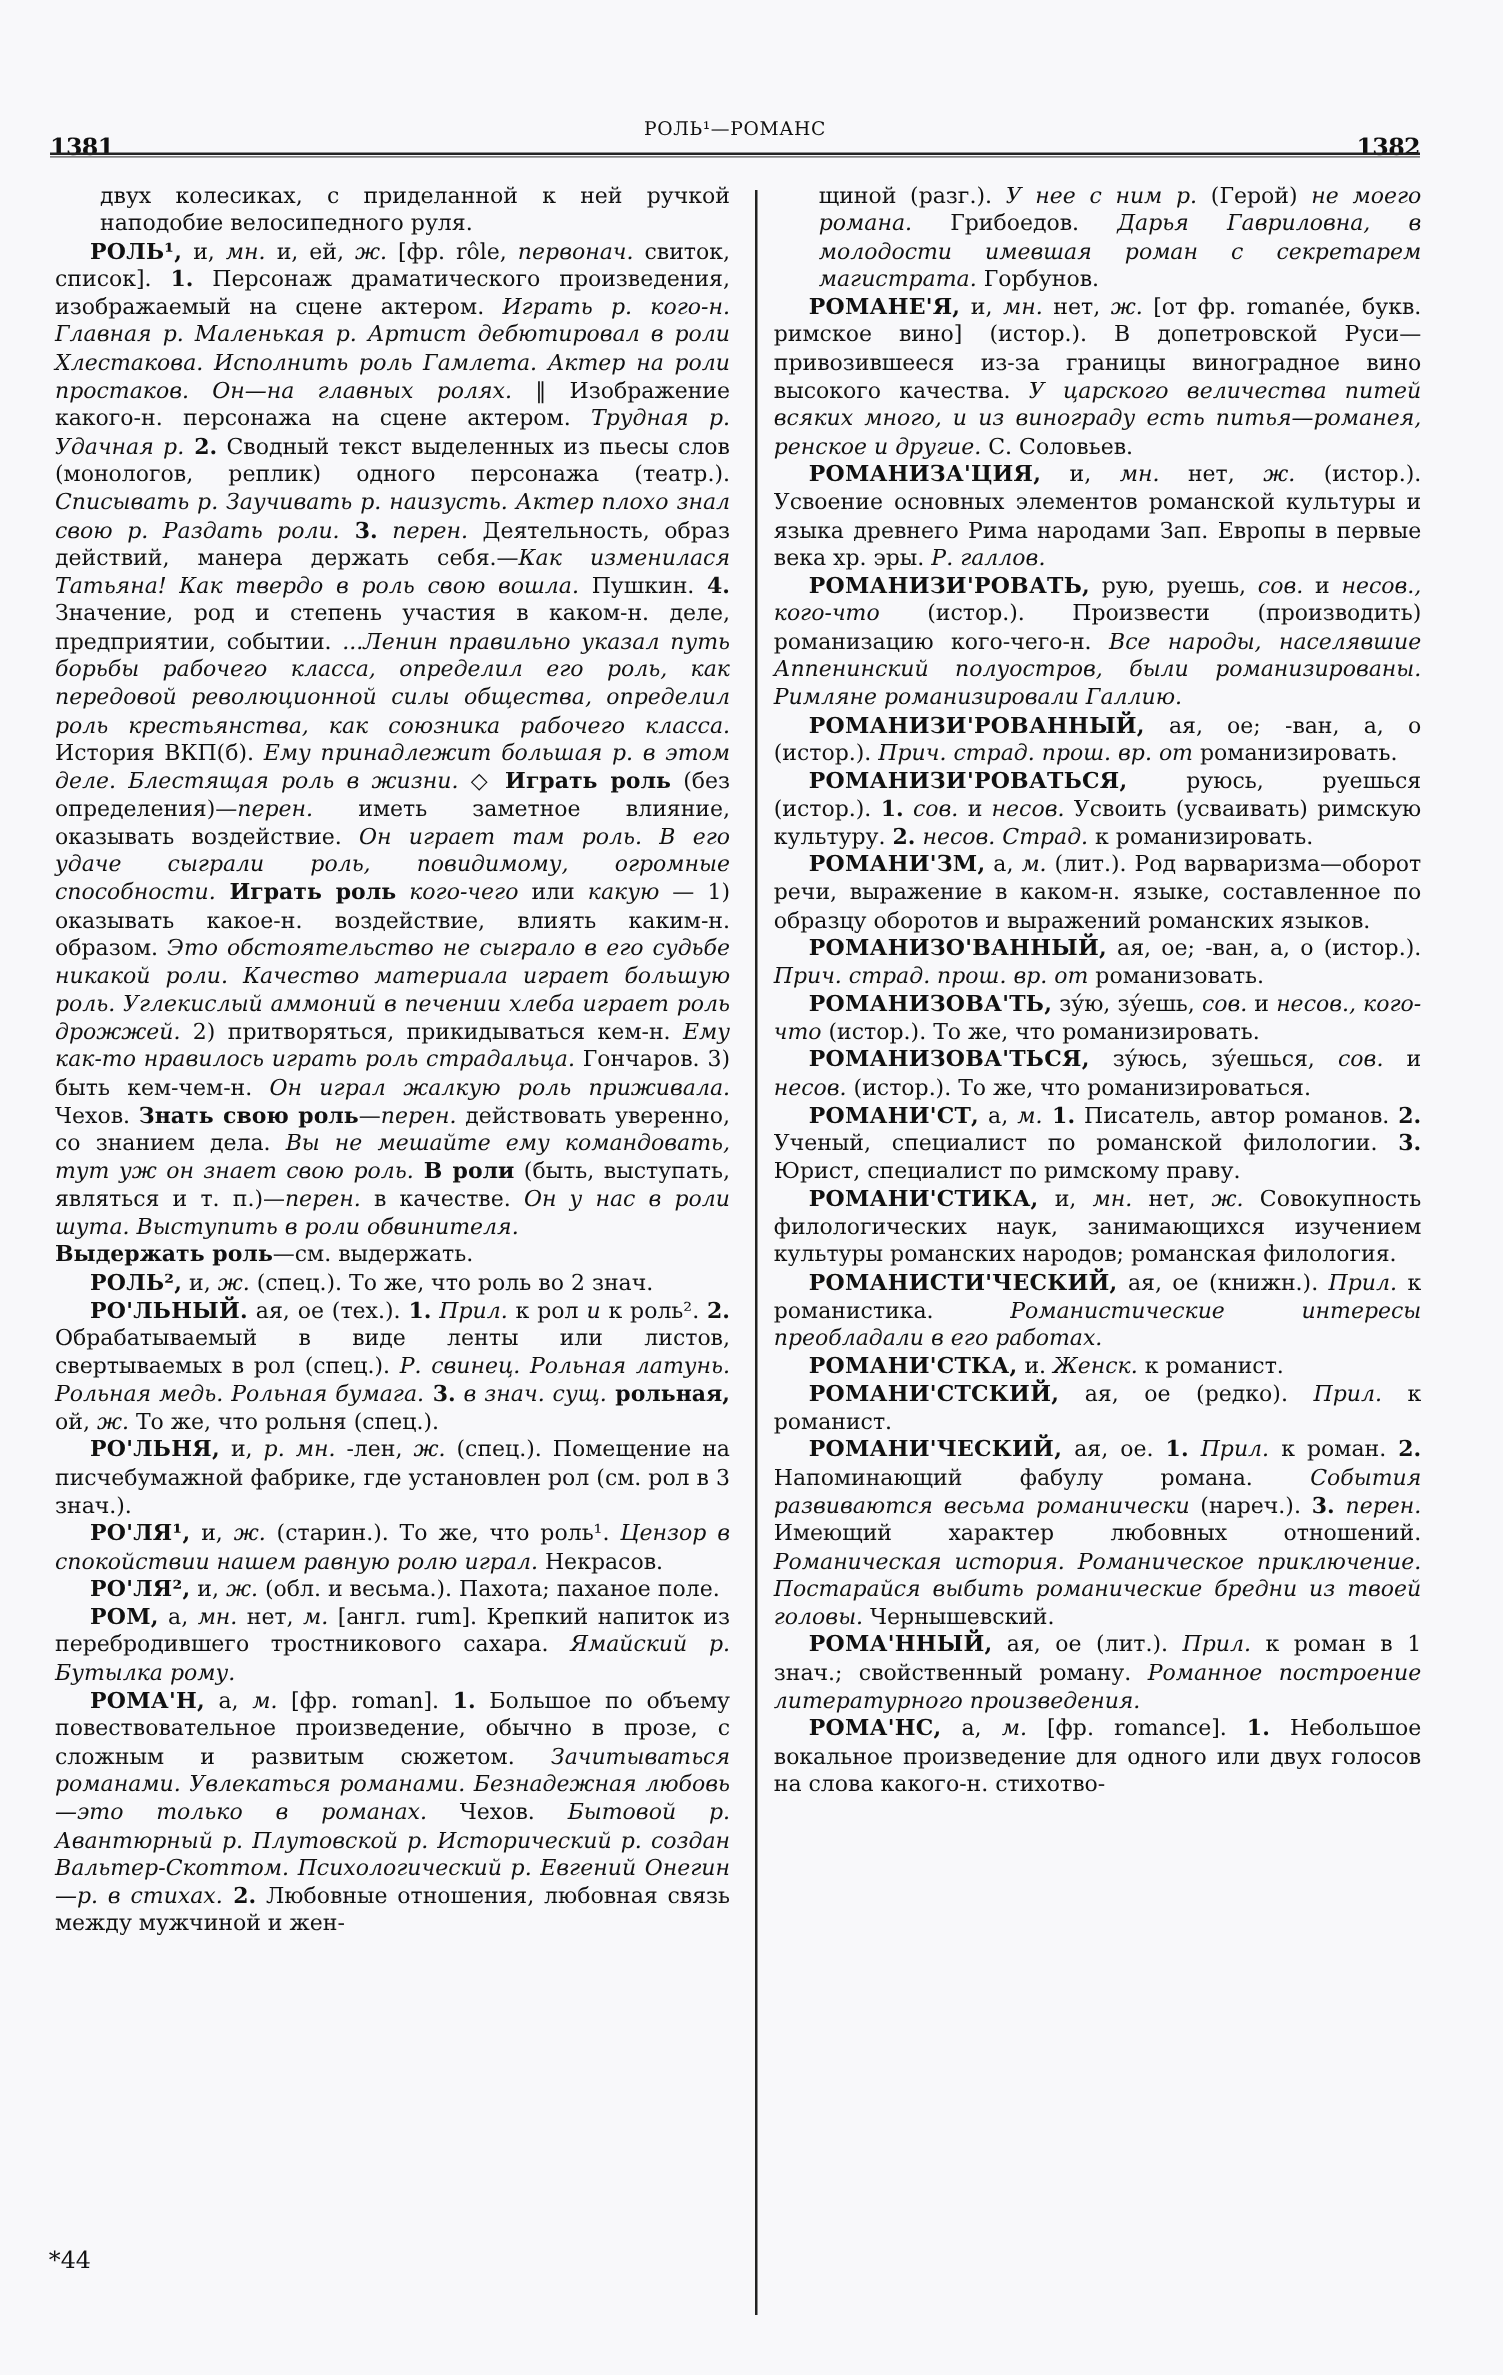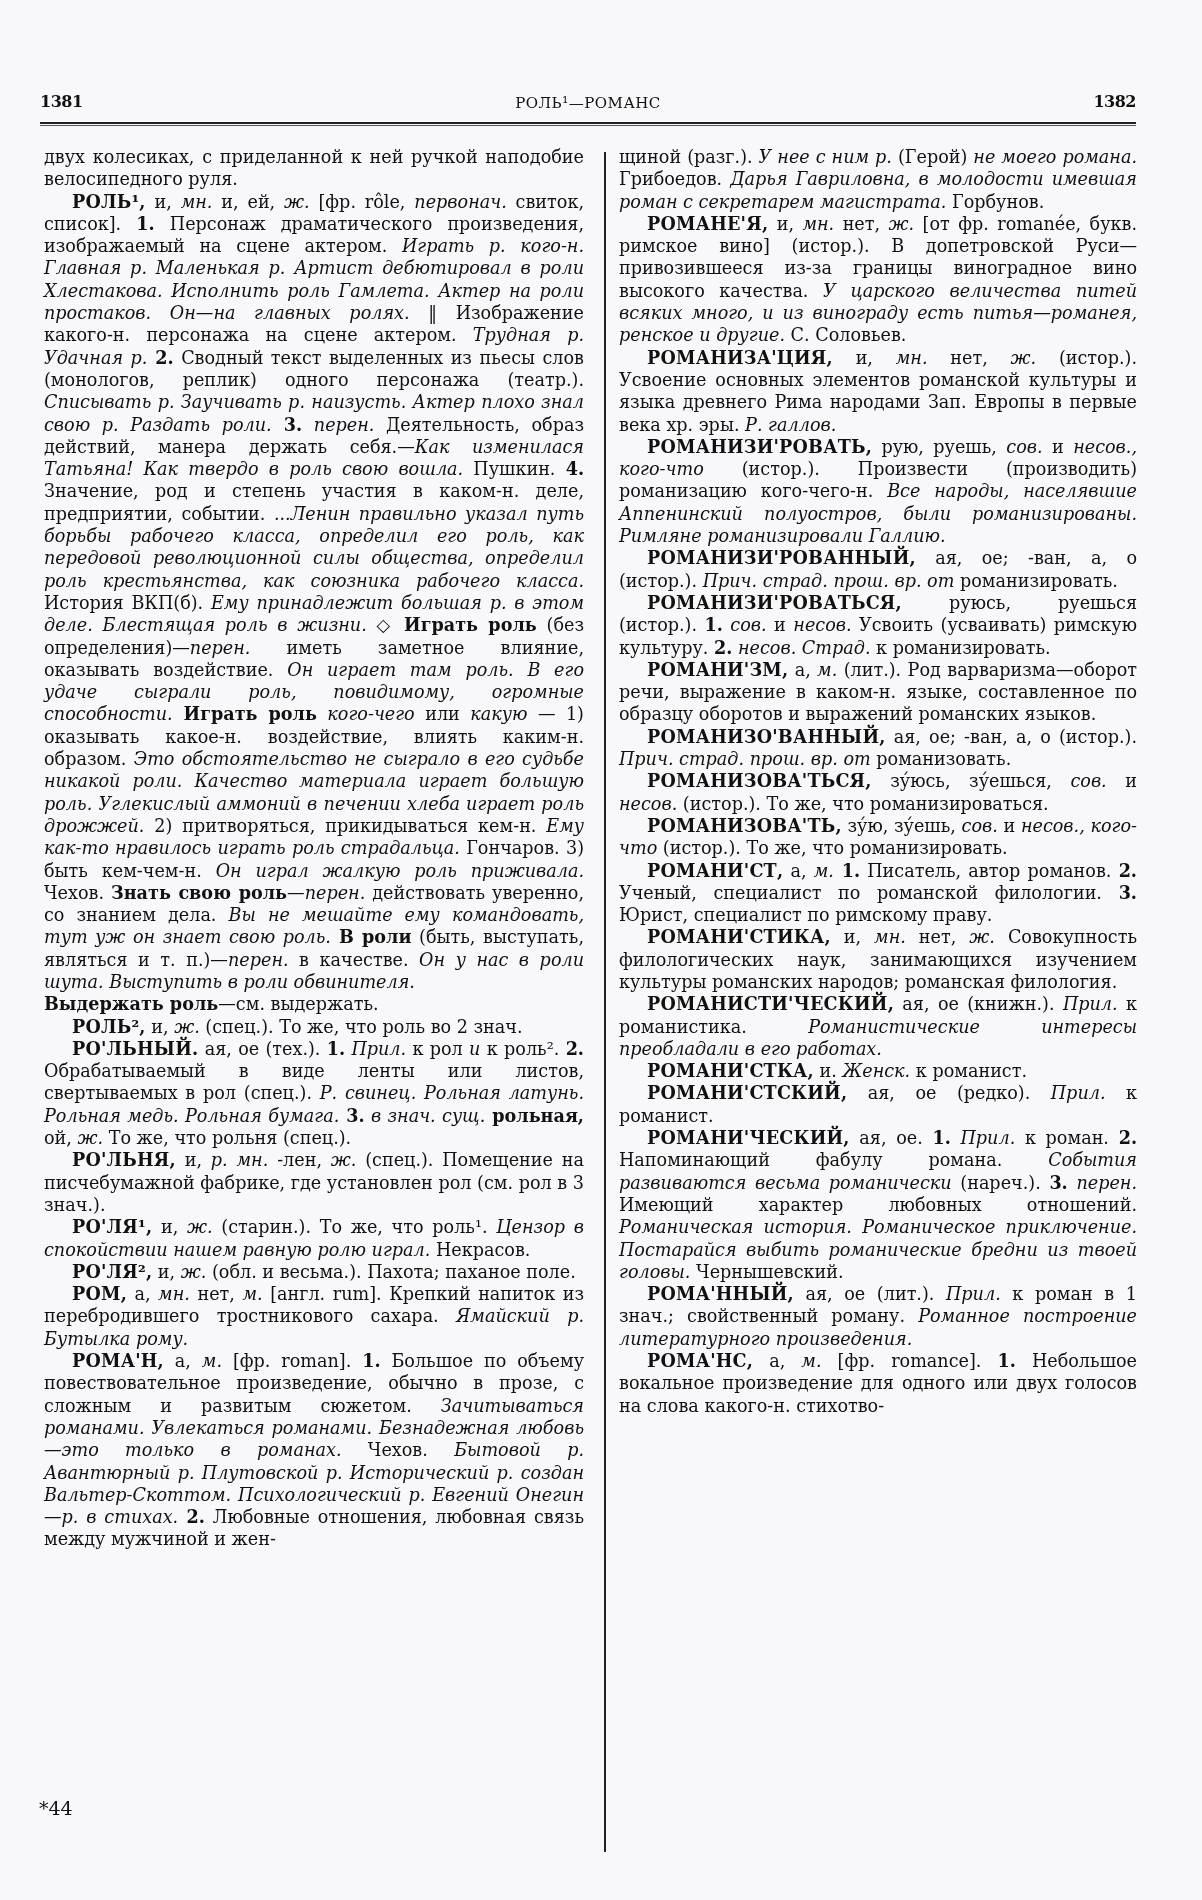--- a/index.html
+++ b/index.html
@@ -1,33 +1,33 @@
 <!DOCTYPE html>
 <html><head>
 <meta charset="utf-8">
 <style>
   html, body { margin: 0; padding: 0; background: #f8f8fa; }
   body { width: 1202px; height: 1900px; position: relative; overflow: hidden;
          font-family: "DejaVu Serif", "Liberation Serif", serif; color: #111; }
   .header { position: absolute; left: 40px; top: 92px; width: 1096px; height: 26px; }
-  .pnum { position: absolute; top: 0; font-weight: bold; font-size: 16px; letter-spacing: -0.5px; }
+  .pnum { position: absolute; top: 15px; font-weight: bold; font-size: 19px; letter-spacing: -0.5px; }
   .pnum.left { left: 0; }
   .pnum.right { right: 0; }
   .running { position: absolute; left: 0; right: 0; top: 2px; text-align: center;
              font-weight: normal; font-size: 15px; letter-spacing: 0.5px; }
   .rule { position: absolute; left: 40px; top: 122px; width: 1096px; height: 0;
           border-top: 2px solid #222; border-bottom: 1px solid #555; padding-top: 1px; }
   .col { position: absolute; top: 146px; font-size: 17.6px; line-height: 22.3px;
          text-align: justify; hyphens: manual; }
   .col.left { left: 44px; width: 540px; }
   .col.right { left: 619px; width: 518px; }
   .sep { position: absolute; left: 604px; top: 152px; width: 0; height: 1700px;
          border-left: 2px solid #222; }
   .entry { margin: 0; text-indent: 28px; }
-  .entry.cont { text-indent: 0; }
+  .entry.cont { text-indent: 0; margin-left: 36px; }
   .hw { font-weight: bold; font-family: "DejaVu Serif", serif; letter-spacing: 0.2px; }
   .it { font-style: italic; }
   .b { font-weight: bold; }
   .footer { position: absolute; left: 39px; top: 1797px; font-weight: normal; font-size: 19px; }
 </style>
 </head>
 <body>
 
 <div class="header">
   <span class="pnum left">1381</span>
@@ -69,23 +69,23 @@
   <p class="entry"><span class="hw">РОМАНИЗИ'РОВАТЬ,</span><span> рую, руешь, </span><span class="it">сов.</span><span> и </span><span class="it">несов., кого-что</span><span> (истор.). Произвести (производить) романизацию кого-чего-н. </span><span class="it">Все народы, населявшие Аппенинский полуостров, были романизированы. Римляне романизировали Галлию.</span></p>
 
   <p class="entry"><span class="hw">РОМАНИЗИ'РОВАННЫЙ,</span><span> ая, ое; -ван, а, о (истор.). </span><span class="it">Прич. страд. прош. вр. от</span><span> романизировать.</span></p>
 
   <p class="entry"><span class="hw">РОМАНИЗИ'РОВАТЬСЯ,</span><span> руюсь, руешься (истор.). </span><span class="b">1.</span><span class="it"> сов.</span><span> и </span><span class="it">несов.</span><span> Усвоить (усваивать) римскую культуру. </span><span class="b">2.</span><span class="it"> несов. Страд.</span><span> к романизировать.</span></p>
 
   <p class="entry"><span class="hw">РОМАНИ'ЗМ,</span><span> а, </span><span class="it">м.</span><span> (лит.). Род варваризма—оборот речи, выражение в каком-н. языке, составленное по образцу оборотов и выражений романских языков.</span></p>
 
   <p class="entry"><span class="hw">РОМАНИЗО'ВАННЫЙ,</span><span> ая, ое; -ван, а, о (истор.). </span><span class="it">Прич. страд. прош. вр. от</span><span> романизовать.</span></p>
 
+  <p class="entry"><span class="hw">РОМАНИЗОВА'ТЬ,</span><span> зу́ю, зу́ешь, </span><span class="it">сов.</span><span> и </span><span class="it">несов., кого-что</span><span> (истор.). То же, что романизировать.</span></p>
+
   <p class="entry"><span class="hw">РОМАНИЗОВА'ТЬСЯ,</span><span> зу́юсь, зу́ешься, </span><span class="it">сов.</span><span> и </span><span class="it">несов.</span><span> (истор.). То же, что романизироваться.</span></p>
-
-  <p class="entry"><span class="hw">РОМАНИЗОВА'ТЬ,</span><span> зу́ю, зу́ешь, </span><span class="it">сов.</span><span> и </span><span class="it">несов., кого-что</span><span> (истор.). То же, что романизировать.</span></p>
 
   <p class="entry"><span class="hw">РОМАНИ'СТ,</span><span> а, </span><span class="it">м.</span><span class="b"> 1.</span><span> Писатель, автор романов. </span><span class="b">2.</span><span> Ученый, специалист по романской филологии. </span><span class="b">3.</span><span> Юрист, специалист по римскому праву.</span></p>
 
   <p class="entry"><span class="hw">РОМАНИ'СТИКА,</span><span> и, </span><span class="it">мн.</span><span> нет, </span><span class="it">ж.</span><span> Совокупность филологических наук, занимающихся изучением культуры романских народов; романская филология.</span></p>
 
   <p class="entry"><span class="hw">РОМАНИСТИ'ЧЕСКИЙ,</span><span> ая, ое (книжн.). </span><span class="it">Прил.</span><span> к романистика. </span><span class="it">Романистические интересы преобладали в его работах.</span></p>
 
   <p class="entry"><span class="hw">РОМАНИ'СТКА,</span><span> и. </span><span class="it">Женск.</span><span> к романист.</span></p>
 
   <p class="entry"><span class="hw">РОМАНИ'СТСКИЙ,</span><span> ая, ое (редко). </span><span class="it">Прил.</span><span> к романист.</span></p>

